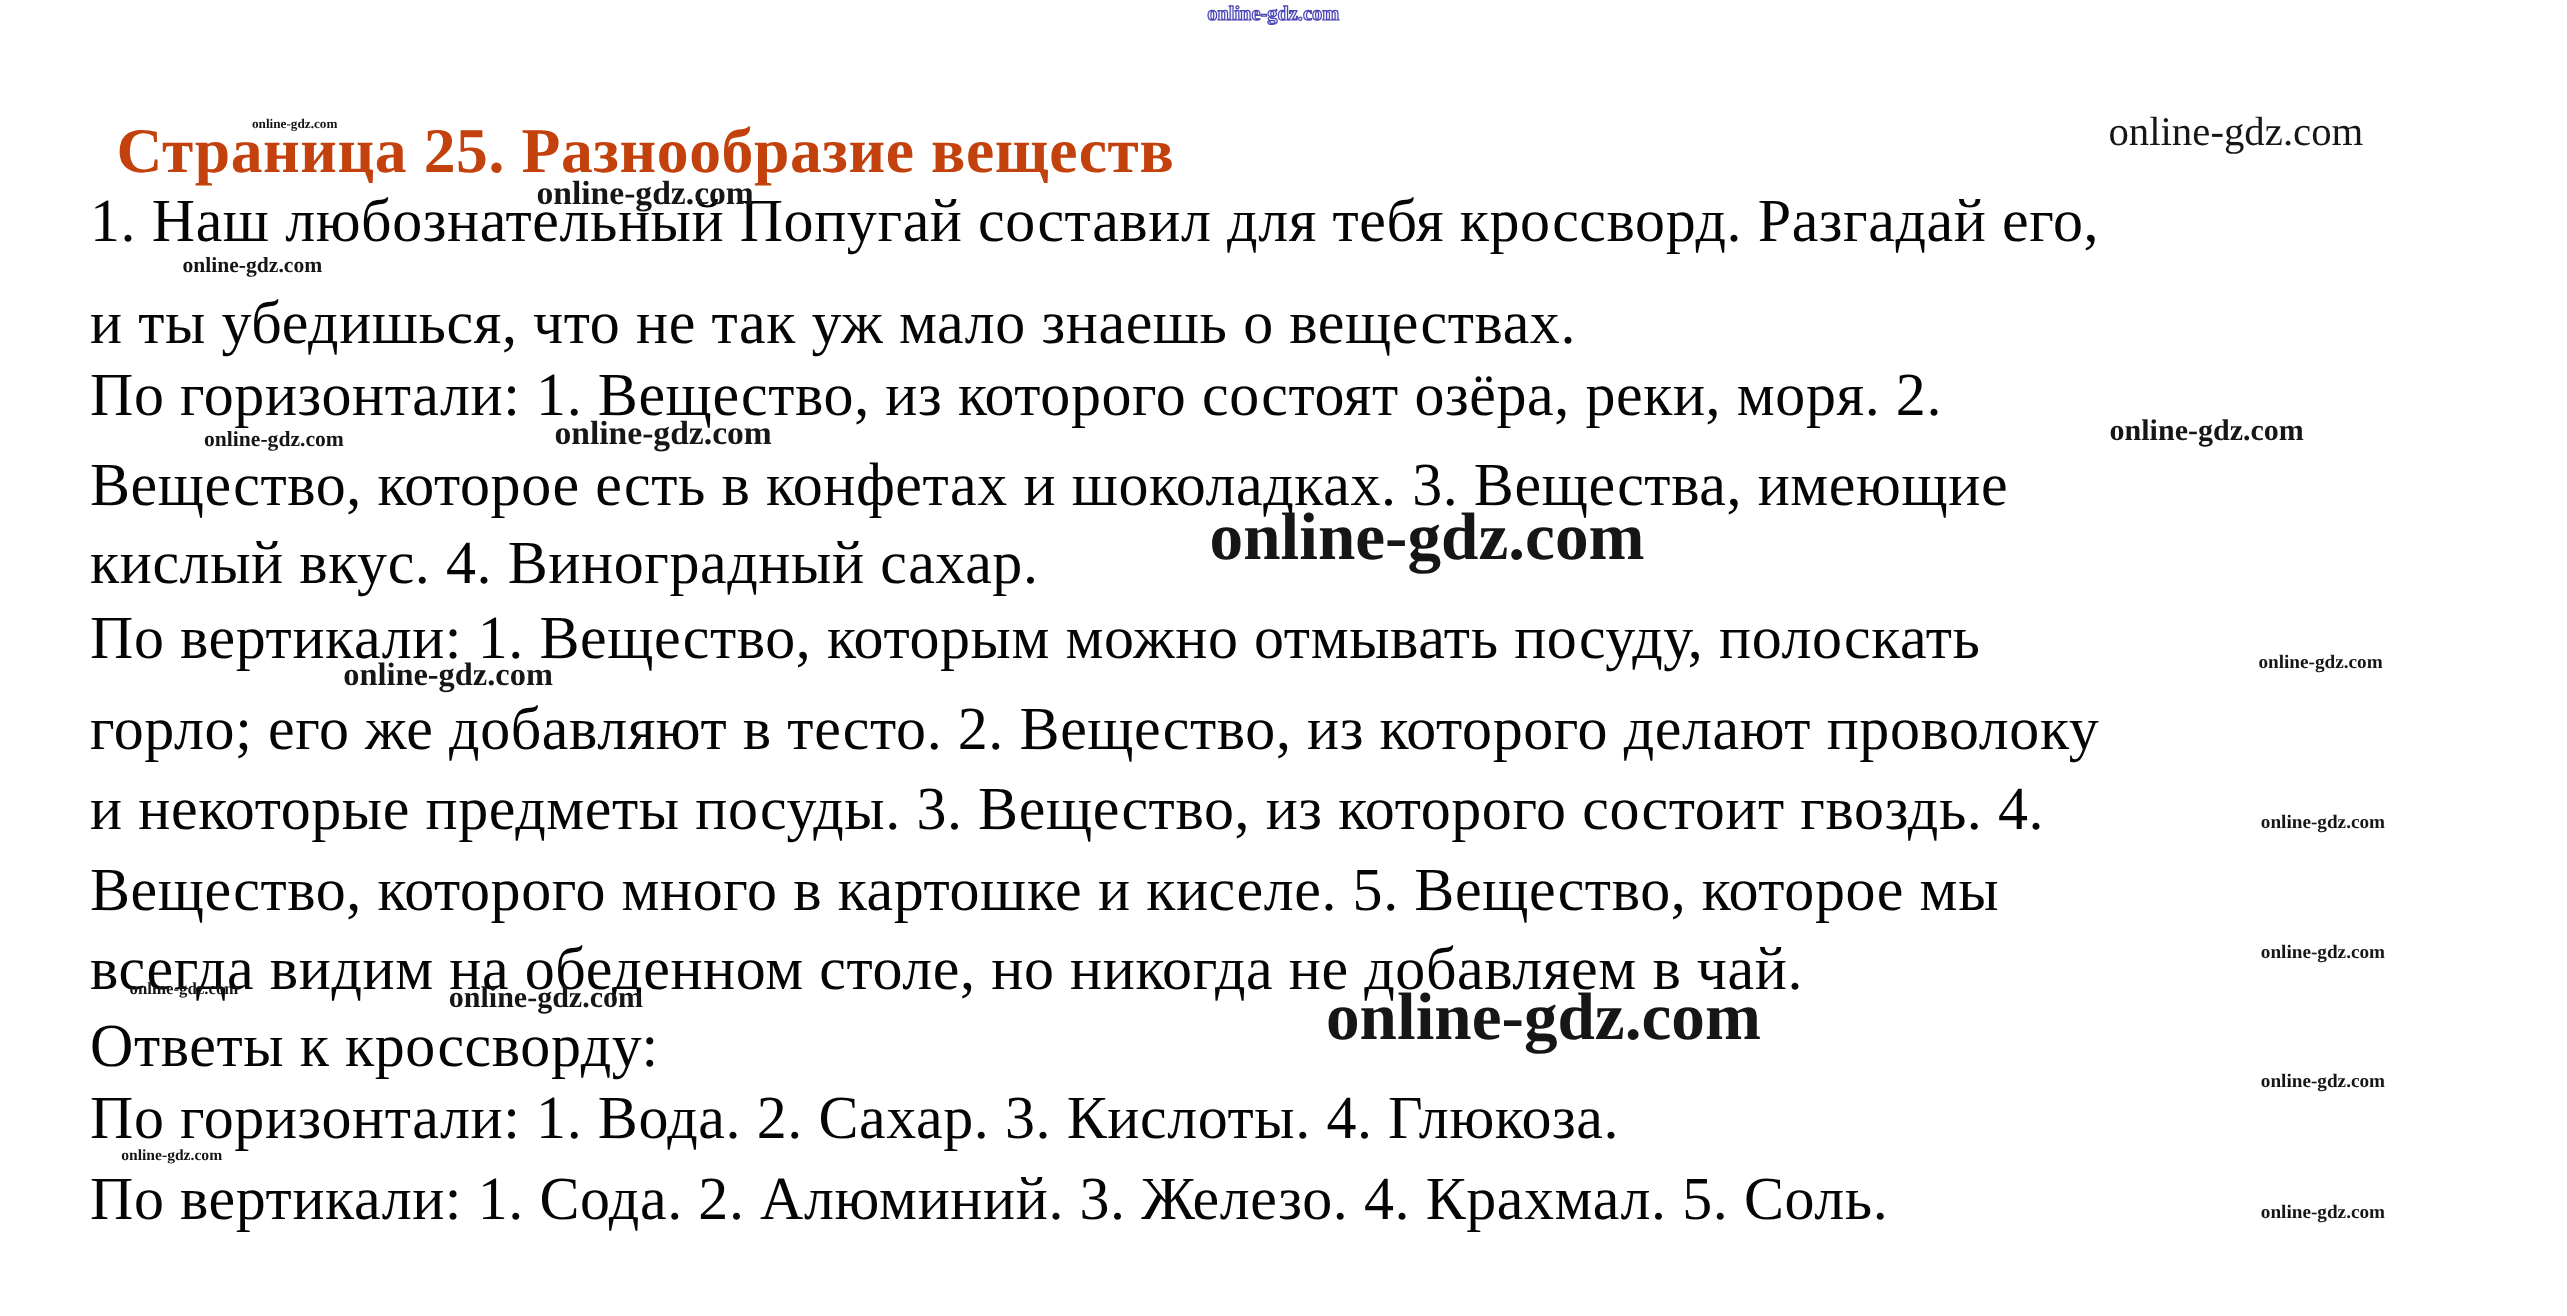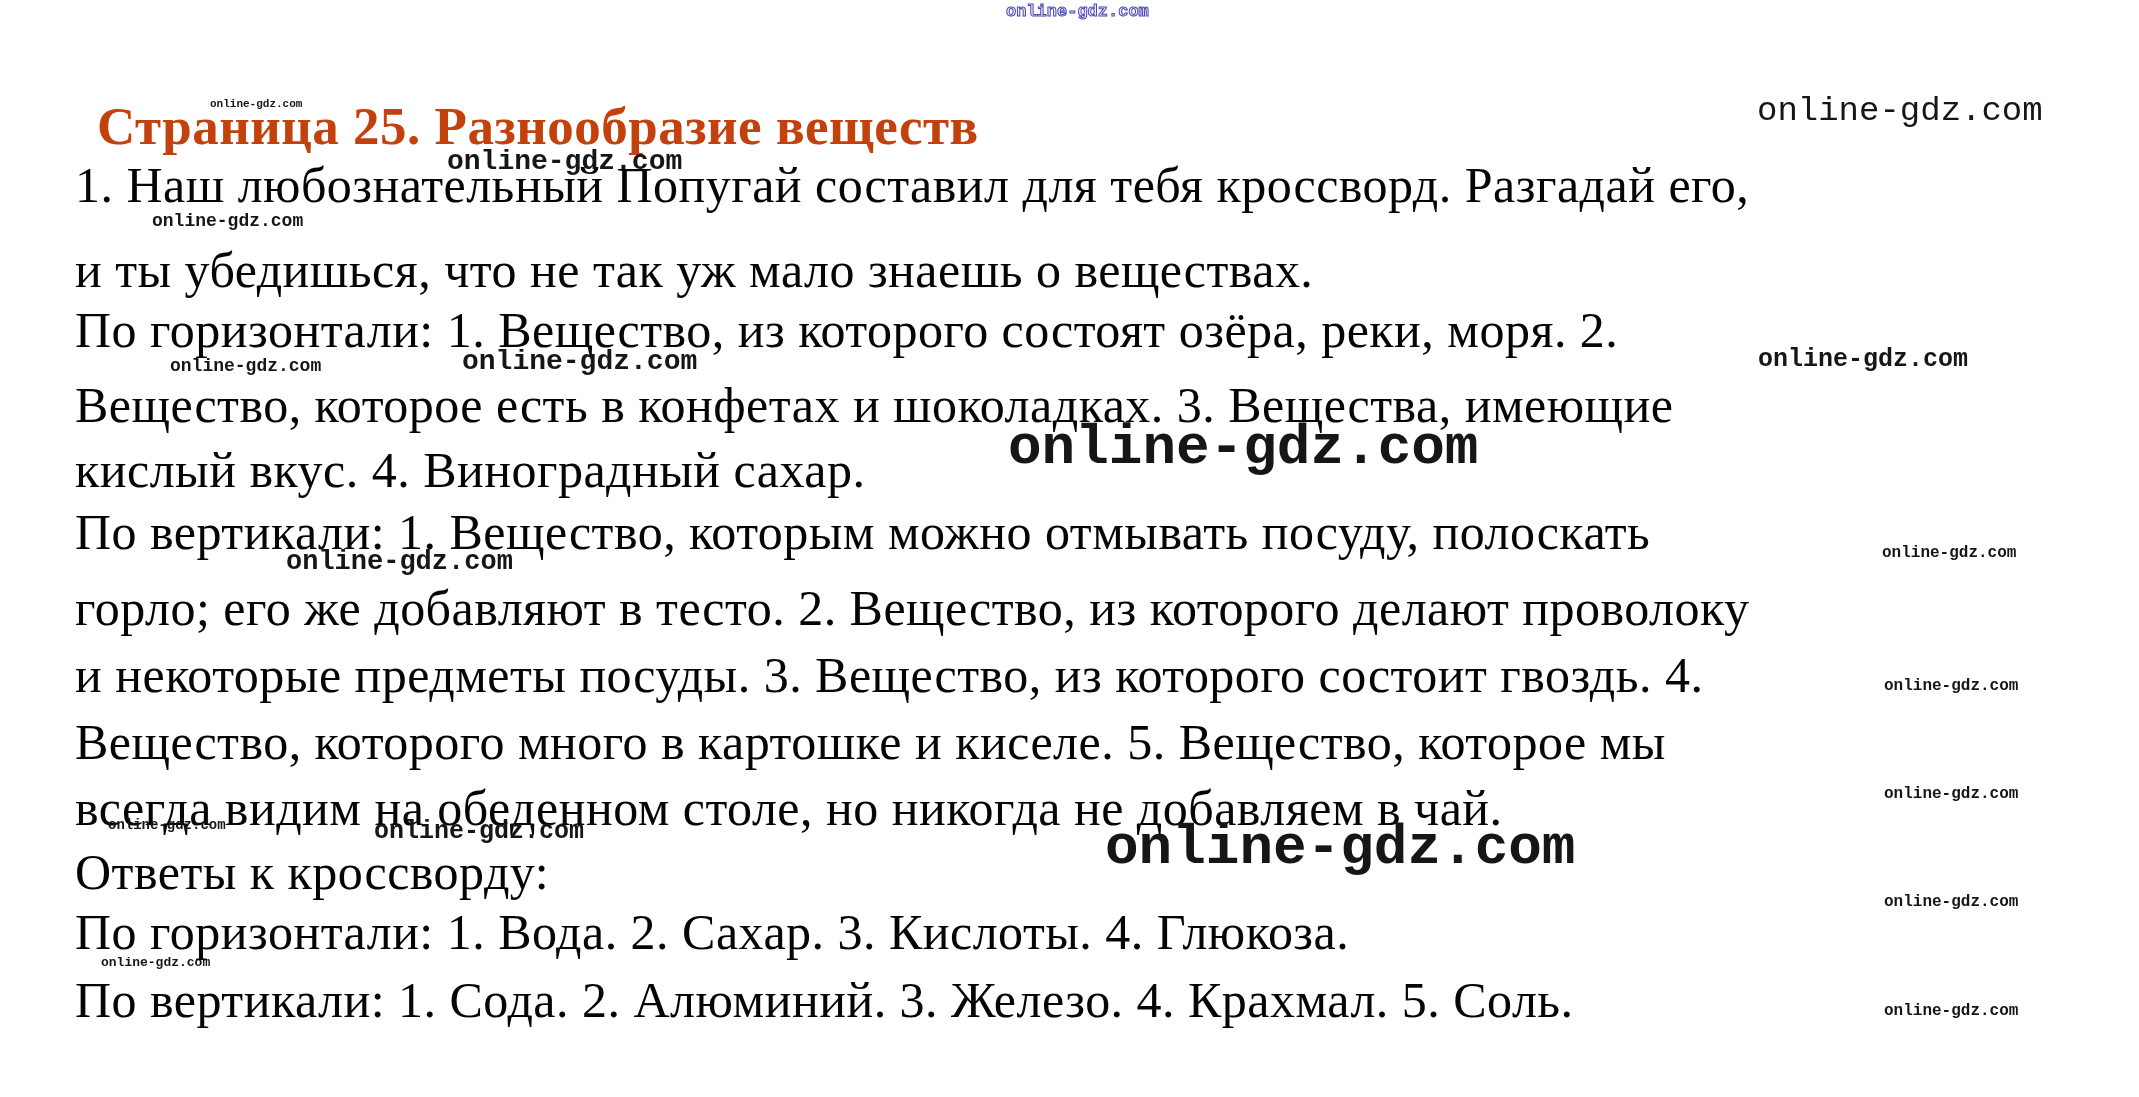--- a/index.html
+++ b/index.html
@@ -25,21 +25,21 @@
     position:absolute;
     left:97px;
     font-size:53px;
     font-weight:bold;
     letter-spacing:0.5px;
     white-space:nowrap;
     color:#c2410c;
   }
   .wm{
     position:absolute;
-    font-family:Liberation Mono, monospace;
+    font-family:Liberation Serif, serif;
     color:#161616;
     white-space:nowrap;
     line-height:1;
     text-align:center;
   }
   .wm-big{font-weight:700;}
   .wm-med{font-weight:600;}
   .wm-small{font-weight:700;}
   .wm-blue{
     font-weight:700;

